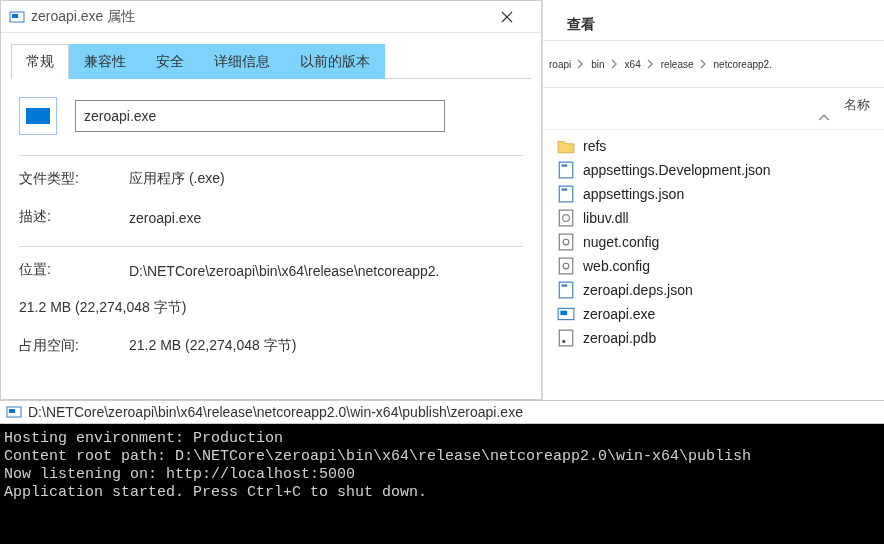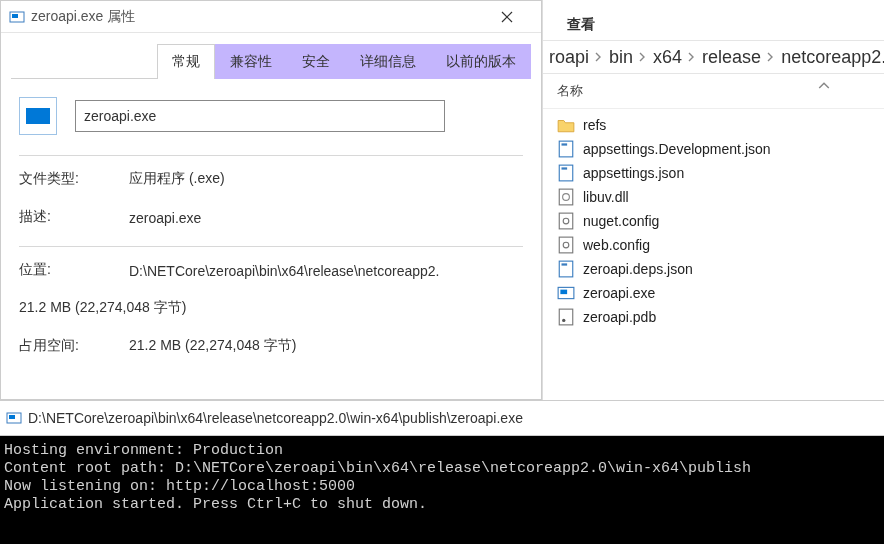--- a/index.html
+++ b/index.html
@@ -6,64 +6,64 @@
   body { font-family: "Microsoft YaHei", "Segoe UI", sans-serif; font-size: 13px; background: #fff; width: 884px; height: 544px; position: relative; overflow: hidden; }
 
   
   .props-dialog { position: absolute; left: 0; top: 0; width: 542px; height: 400px; background: #fff; border: 1px solid #ccc; }
   .props-titlebar { height: 32px; display: flex; align-items: center; justify-content: space-between; padding: 0 12px 0 8px; border-bottom: 1px solid #e5e5e5; }
   .props-titlebar .title { display: flex; align-items: center; gap: 6px; color: #555; font-size: 14px; }
   .props-titlebar .title .app-icon { width: 16px; height: 16px; display: inline-flex; }
   .props-close { width: 44px; height: 32px; display: flex; align-items: center; justify-content: center; color: #333; }
   .props-close svg { width: 12px; height: 12px; }
 
-  .tabs { display: flex; border-bottom: 1px solid #d0d0d0; margin: 10px 10px 0 10px; justify-content: flex-end; }
-  .tab { padding: 8px 14px; font-size: 14px; color: #333; border: 1px solid transparent; border-bottom: none; position: relative; top: 1px; background: #c4b5fd; }
+  .tabs { display: flex; border-bottom: 1px solid #d0d0d0; margin: 10px 10px 0 10px; }
+  .tab { padding: 8px 14px; font-size: 14px; color: #333; border: 1px solid transparent; border-bottom: none; position: relative; top: 1px; background: #7dd3fc; }
   .tab.active { background: #fff; border-color: #d0d0d0; }
   .tab + .tab { margin-left: 0; }
 
   .props-body { padding: 18px 18px 0 18px; font-size: 14px; color: #333; }
   .icon-row { display: flex; align-items: center; gap: 18px; margin-bottom: 20px; }
   .file-icon-large { width: 38px; height: 38px; display: flex; align-items: center; justify-content: center; border: 1px solid #9ec3e6; }
   .file-icon-large .inner { width: 24px; height: 16px; background: #0078d7; }
   .filename-box { flex: 0 0 370px; border: 1px solid #888; padding: 6px 8px; height: 32px; display: flex; align-items: center; }
 
   .divider { border: none; border-top: 1px solid #d8d8d8; margin: 6px 0 14px 0; }
 
   .prop-row { display: flex; margin: 0 0 20px 0; align-items: flex-end; }
   .prop-label { width: 110px; color: #333; }
   .prop-value { color: #333; }
 
   
   .explorer { position: absolute; left: 542px; top: 0; right: 0; height: 400px; background: #fff; border-left: 1px solid #ddd; }
   .explorer-menu { height: 40px; display: flex; align-items: flex-end; padding: 0 14px; }
   .explorer-menu span { font-size: 14px; color: #333; padding: 6px 10px; font-weight: bold; }
-  .explorer-breadcrumb { height: 34px; display: flex; align-items: center; padding: 0 6px; border-top: 1px solid #e5e5e5; border-bottom: 1px solid #e5e5e5; font-size: 18px; }
+  .explorer-breadcrumb { height: 48px; display: flex; align-items: center; padding: 0 6px; border-top: 1px solid #e5e5e5; border-bottom: 1px solid #e5e5e5; font-size: 10px; }
   .crumb { color: #333; }
   .crumb-sep { margin: 0 6px; color: #888; display: inline-flex; }
   .crumb-sep svg { width: 8px; height: 10px; }
 
-  .filelist-header { display: flex; padding: 8px 14px; color: #444; font-size: 13px; border-bottom: 1px solid #eee; align-items: flex-start; }
+  .filelist-header { display: flex; padding: 8px 14px; color: #444; font-size: 13px; border-bottom: 1px solid #eee; align-items: flex-end; flex-direction: column; }
   .filelist-header .col-name { flex: 1; }
   .filelist-header .sort-arrow { width: 12px; display: inline-flex; justify-content: center; margin-right: 40px; }
   .filelist { padding: 4px 0; }
   .file-row { display: flex; align-items: center; padding: 3px 14px; font-size: 14px; height: 24px; text-align: right; }
   .file-row .ficon { width: 18px; height: 18px; margin-right: 8px; display: inline-flex; align-items: center; justify-content: center; }
   .file-row .fname { color: #222; }
 
   
   .ico-folder { fill: #f9d36b; stroke: #d9a53a; }
   .ico-json { fill: #fff; stroke: #3b7dbf; }
   .ico-dll { fill: #fff; stroke: #777; }
   .ico-config { fill: #fff; stroke: #777; }
   .ico-pdb { fill: #fff; stroke: #777; }
 
   
   .console { position: absolute; left: 0; top: 400px; width: 884px; height: 144px; background: #000; color: #ddd; }
-  .console-titlebar { height: 36px; background: #fff; display: flex; align-items: center; padding: 0 6px; gap: 6px; border-top: 1px solid #ccc; border-bottom: 1px solid #ccc; }
+  .console-titlebar { height: 24px; background: #fff; display: flex; align-items: center; padding: 0 6px; gap: 6px; border-top: 1px solid #ccc; border-bottom: 1px solid #ccc; }
   .console-titlebar .cmd-icon { width: 16px; height: 16px; display: inline-flex; }
   .console-titlebar .ctitle { font-size: 14px; color: #333; }
   .console-body { padding: 6px 4px; font-family: "Consolas", "Courier New", monospace; font-size: 15px; line-height: 1.2; color: #d0d0d0; white-space: pre; letter-spacing: 0; }
 </style>
 </head>
 <body>
 
 <div class="props-dialog">
   <div class="props-titlebar">
     <div class="title">

